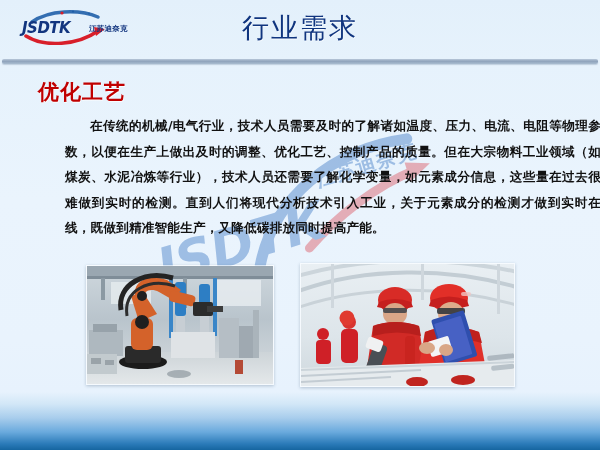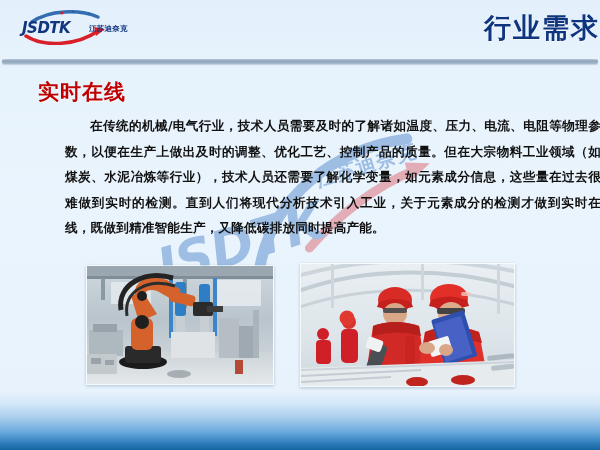--- a/index.html
+++ b/index.html
@@ -55,23 +55,23 @@
     width: 596px;
     height: 5px;
     background: linear-gradient(to bottom, #b9c8da 0%, #8fa3bb 45%, #a9bcd0 100%);
     border-radius: 2px;
     box-shadow: 0 1px 1px rgba(120,140,165,0.35);
   }
   .slide-title {
     position: absolute;
     left: 0; top: 10px;
     width: 600px;
-    text-align: right;
+    text-align: center;
     font-size: 27px;
-    font-weight: bold;
+    font-weight: normal;
     color: #10357f;
     letter-spacing: 2px;
     font-family: "DejaVu Sans", "Liberation Sans", sans-serif;
     text-shadow: 0.5px 0.5px 0 rgba(255,255,255,0.6);
   }
 
   
   .watermark {
     position: absolute;
     left: 150px;
@@ -180,21 +180,21 @@
       <text x="16" y="48" font-family="DejaVu Sans, Liberation Sans, sans-serif" font-size="30" font-weight="bold" font-style="italic" fill="#12357f" letter-spacing="-1">JSDTK</text>
 
       <text x="150" y="44" font-family="DejaVu Sans, Liberation Sans, sans-serif" font-size="15" font-weight="bold" fill="#12357f" letter-spacing="0.5">江苏迪奈克</text>
     </svg>
 
     <div class="slide-title">行业需求</div>
   </div>
 
   <div class="header-divider"></div>
 
-  <div class="section-heading">实时在线</div>
+  <div class="section-heading">优化工艺</div>
 
   <div class="body-text">在传统的机械/电气行业，技术人员需要及时的了解诸如温度、压力、电流、电阻等物理参数，以便在生产上做出及时的调整、优化工艺、控制产品的质量。但在大宗物料工业领域（如煤炭、水泥冶炼等行业），技术人员还需要了解化学变量，如元素成分信息，这些量在过去很难做到实时的检测。直到人们将现代分析技术引入工业，关于元素成分的检测才做到实时在线，既做到精准智能生产，又降低碳排放同时提高产能。</div>
 
   <div class="photo photo-left">
     <svg viewBox="0 0 186 118" preserveAspectRatio="none">
       <defs>
         <linearGradient id="factoryBg" x1="0" y1="0" x2="0" y2="1">
           <stop offset="0%" stop-color="#cfd8de"></stop>
           <stop offset="45%" stop-color="#b9c4cc"></stop>
           <stop offset="100%" stop-color="#d9dee1"></stop>

